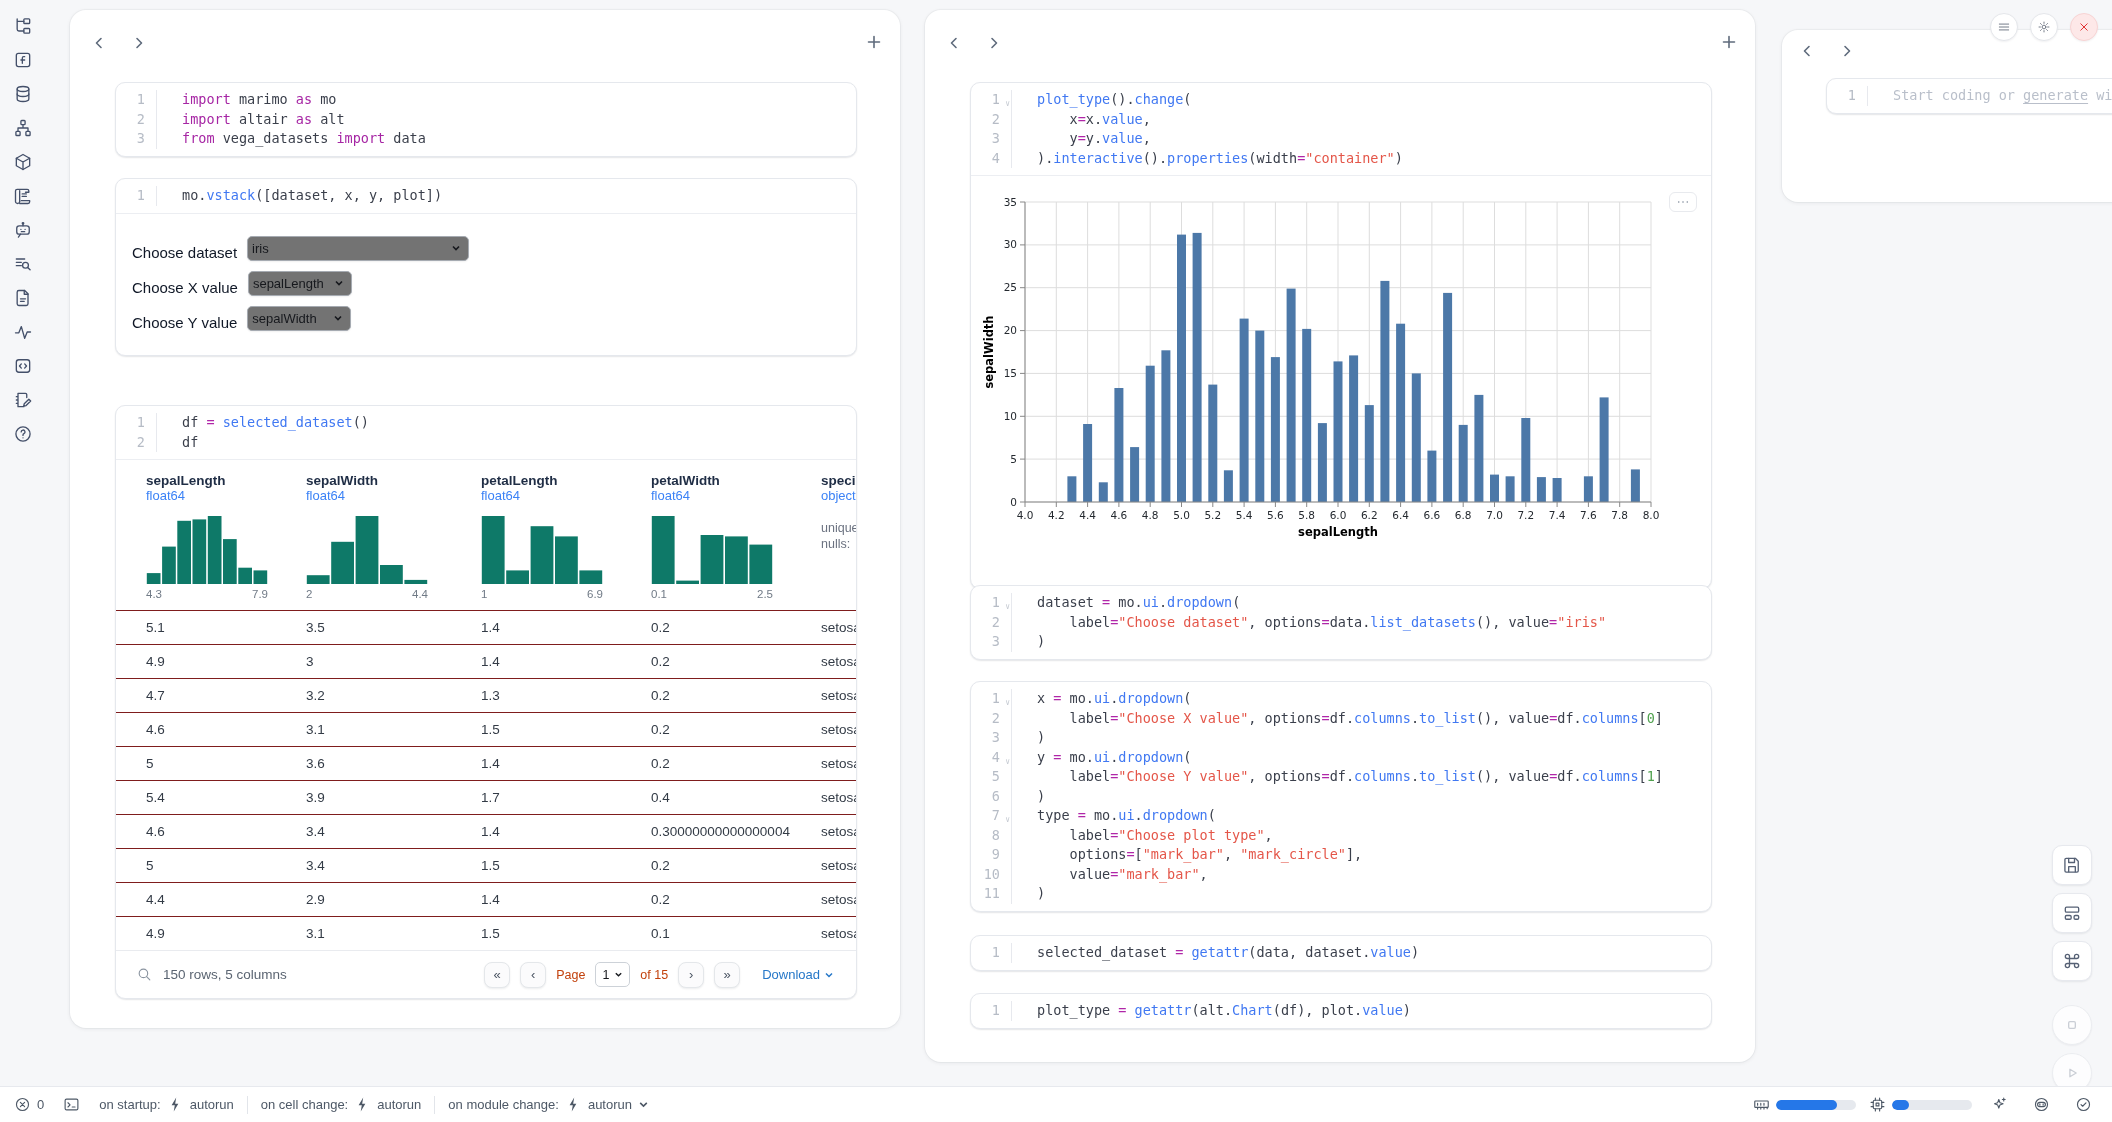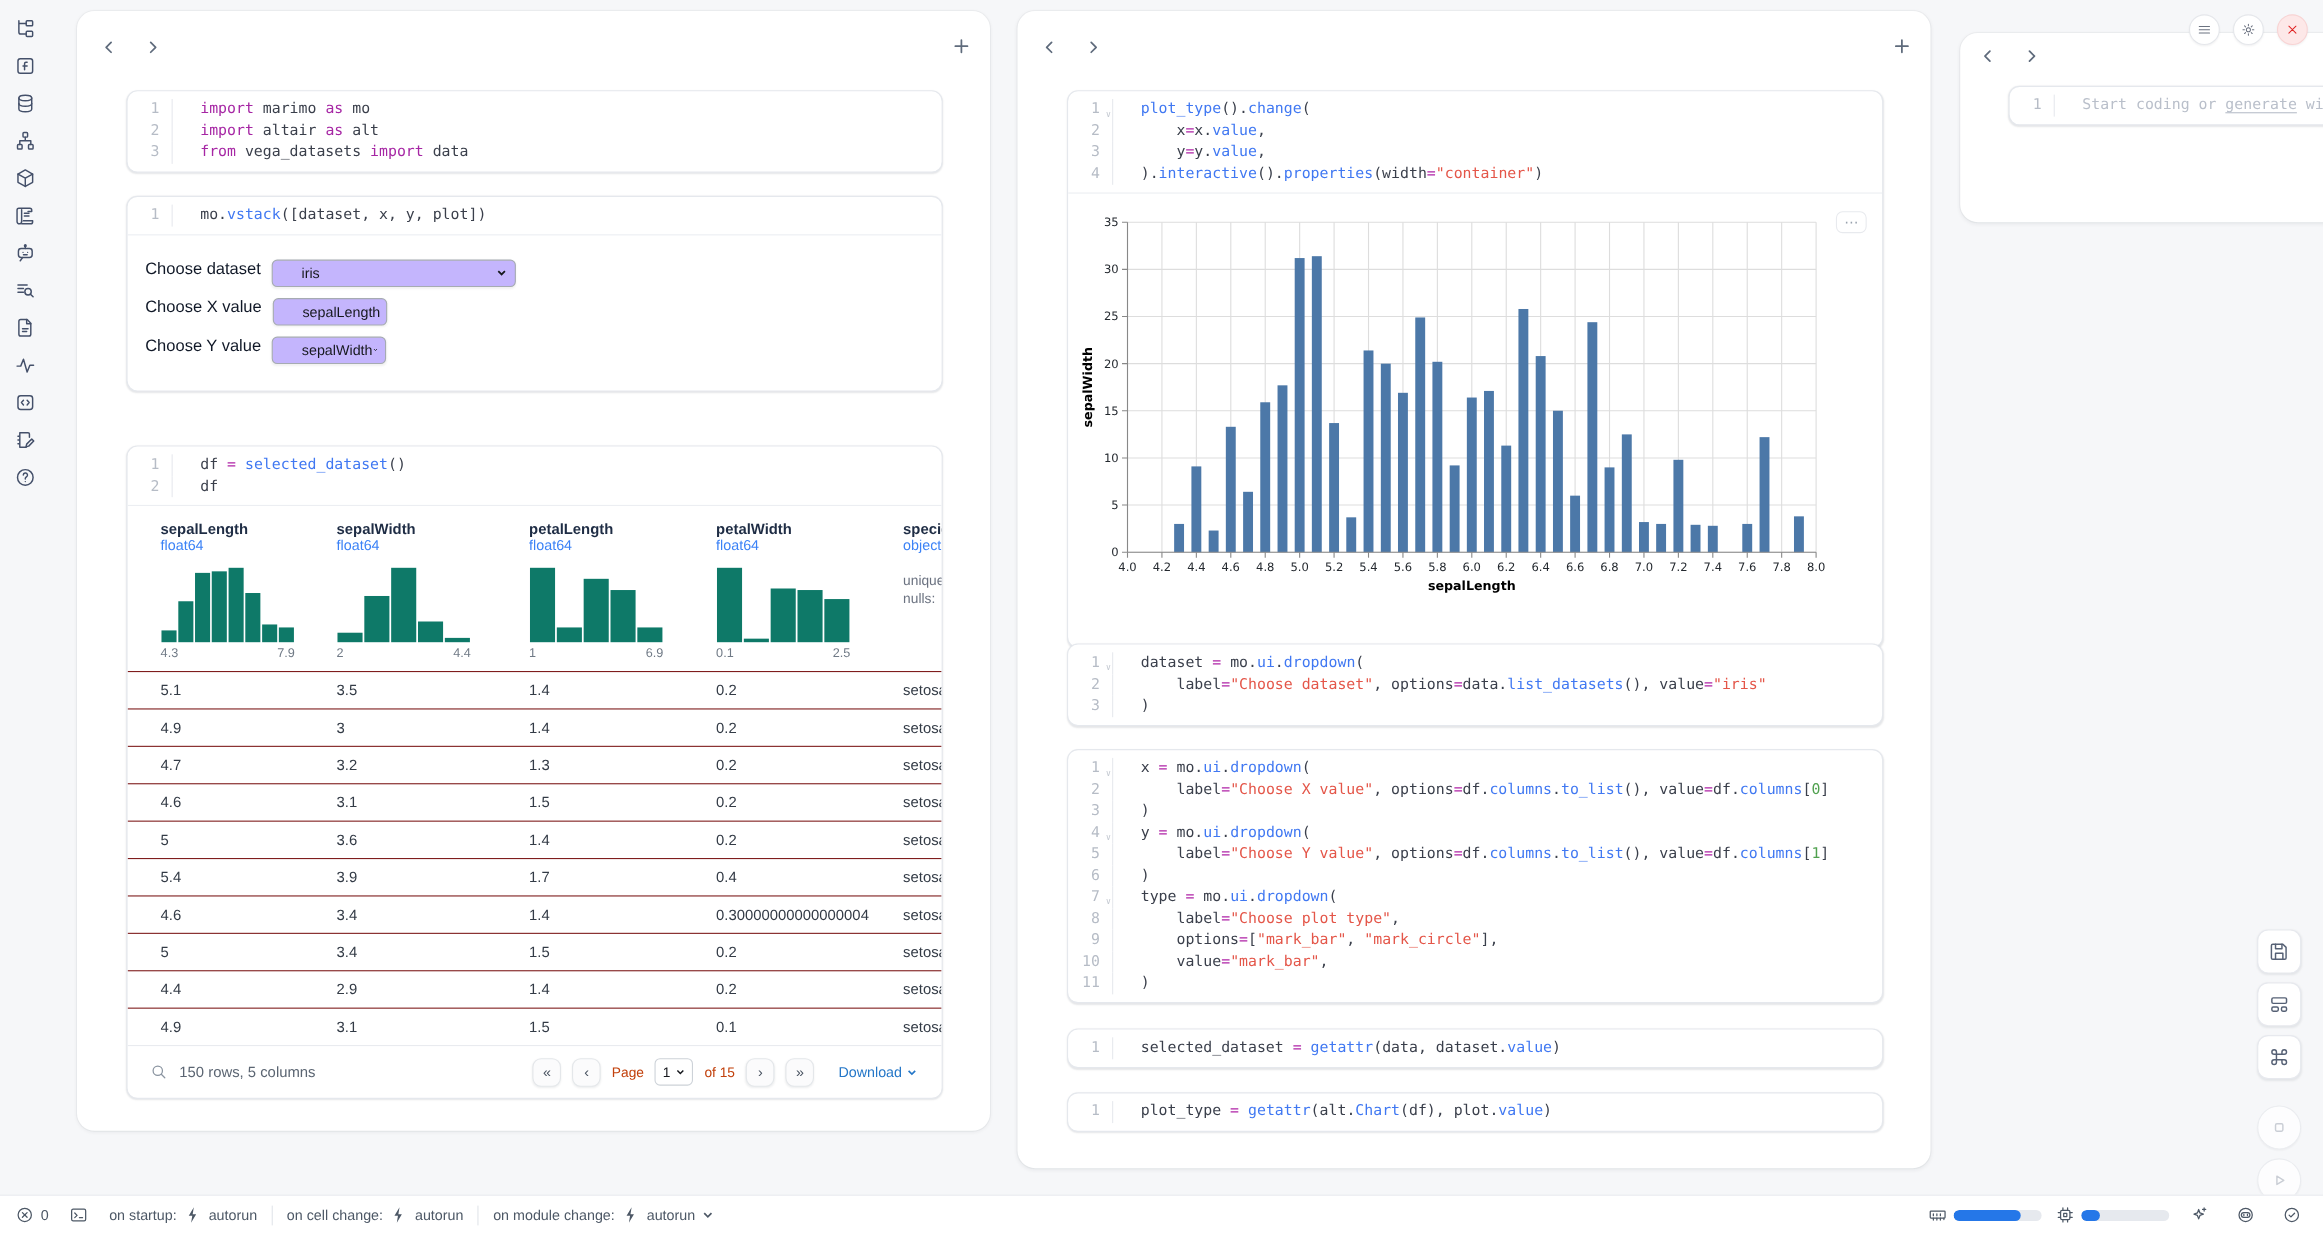--- a/index.html
+++ b/index.html
@@ -24,23 +24,23 @@
         box-shadow:0 1px 2px rgba(15,23,42,.07),0 1px 1px rgba(15,23,42,.04);overflow:hidden}
   .codewrap{padding:7px 0;font-family:"DejaVu Sans Mono",monospace;font-size:13.5px;line-height:19.5px}
   .cl{display:flex}
   .ln{width:40px;box-sizing:border-box;padding-right:11px;text-align:right;color:#b6bcc6;flex:none;position:relative;user-select:none}
   .ln .fold{position:absolute;right:1px;top:4px;font-size:8px;color:#c5cad2}
   .codetext{border-left:1px solid #e7e9ee;padding-left:25px;white-space:pre;flex:1}
   .t-b{color:#3a3f4b}.t-k{color:#a626a4}.t-o{color:#b026a8}.t-f{color:#4078f2}.t-s{color:#e45649}.t-n{color:#50a14f}
   .output{border-top:1px solid #eceef2;position:relative}
   
   .controls{padding:12px 16px 14px}
-  .ctl{display:flex;align-items:flex-start;gap:10px;margin:10px 0;font-size:15px;color:#101827}
+  .ctl{display:flex;align-items:flex-end;gap:10px;margin:10px 0;font-size:15px;color:#101827}
   .select{display:inline-flex;align-items:center;justify-content:space-between;height:25px;box-sizing:border-box;
-          border:1px solid #a6abb2;border-radius:5px;background:#c4b5fd;padding:0 7px 0 26px;font-size:13px;color:#16181d;
+          border:1px solid #a6abb2;border-radius:5px;background:#737373;padding:0 7px 0 4px;font-size:13px;color:#16181d;
           box-shadow:0 1px 2px rgba(0,0,0,.06);cursor:pointer;width:104px}
   .ctl.wide .select{width:222px}
   
   .thead{display:grid;grid-template-columns:160px 175px 170px 170px 1fr;padding:13px 0 10px 30px}
   .thcol .cname{font-size:13.5px;font-weight:bold;color:#1f2d45}
   .thcol .ctype{font-size:13px;color:#3b82f6;margin-top:0}
   .thcol .chist{margin-top:13px}
   .thcol .cmm{display:flex;justify-content:space-between;width:122px;font-size:11.5px;color:#707a86;margin-top:4px}
   .thcol .cstat{font-size:12.5px;color:#6b7280;line-height:16px;margin-top:17px}
   .tbody .trow{display:grid;grid-template-columns:160px 175px 170px 170px 1fr;height:33px;align-items:center;

